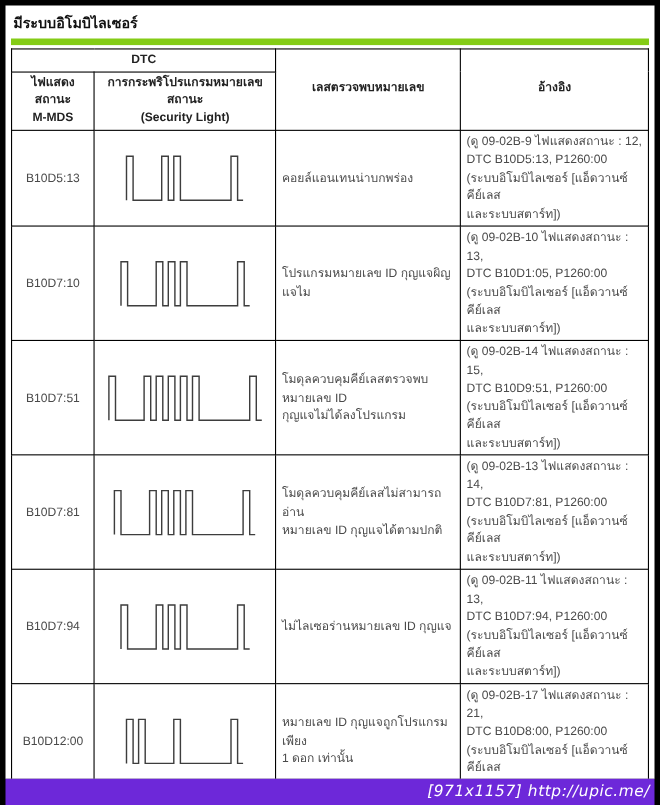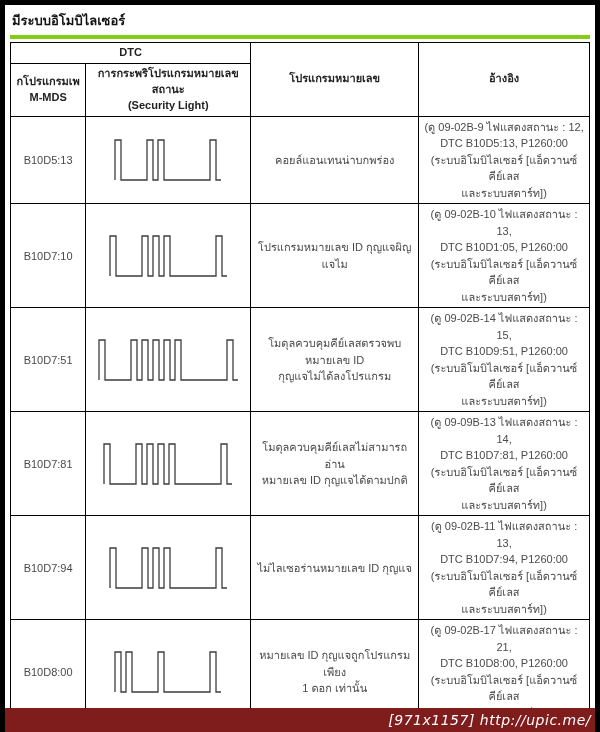--- a/index.html
+++ b/index.html
@@ -14,21 +14,21 @@
     padding:5px 5px 0 5px;
     display:flex; flex-direction:column;
   }
   .page {
     background:#ffffff; flex:1; overflow:hidden;
     padding:3px 5px 0 5px;
   }
   .page-title {
     font-size:13px; font-weight:bold; color:#111;
     padding:2px 2px 4px 2px;
-    border-bottom:4px solid #84cc16;
+    border-bottom:6px solid #84cc16;
     margin-bottom:3px;
   }
   table.dtc-table {
     width:100%; border-collapse:collapse; table-layout:fixed;
   }
   .dtc-table th, .dtc-table td {
     border:1px solid #000000;
     font-size:11px;
     padding:2px 5px;
     box-sizing:border-box;
@@ -41,27 +41,27 @@
   }
   tr.hdr-top th { height:15px; }
   tr.hdr-sub th { height:46px; }
   td.cell-code {
     color:#4a4a4a; vertical-align:middle; text-align:center;
   }
   td.cell-wave {
     vertical-align:middle; text-align:center;
   }
   td.cell-cond, td.cell-ref {
-    color:#4a4a4a; vertical-align:middle; text-align:center;
+    color:#4a4a4a; vertical-align:middle; text-align:left;
     white-space:pre-line; line-height:1.5;
   }
   tr.data-row { height:76px; }
   .wave-holder { display:flex; justify-content:center; align-items:center; }
   .watermark-bar {
-    height:24px; background:#7f1d1d;
+    height:24px; background:#6d28d9;
     display:flex; justify-content:flex-end; align-items:center;
     padding-right:4px;
   }
   .watermark-text {
     color:#ffffff; font-size:14px; font-style:italic;
     font-family:"DejaVu Sans",sans-serif;
     letter-spacing:0.5px;
   }
 </style>
 </head>
@@ -74,25 +74,25 @@
     <table class="dtc-table">
       <colgroup>
         <col style="width:13%">
         <col style="width:28.5%">
         <col style="width:29%">
         <col style="width:29.5%">
       </colgroup>
       <thead>
         <tr class="hdr-top">
           <th colspan="2">DTC</th>
-          <th rowspan="2">โปรแกรมหมายเลข</th>
+          <th rowspan="2">เลสตรวจพบหมายเลข</th>
           <th rowspan="2">อ้างอิง</th>
         </tr>
         <tr class="hdr-sub">
-          <th>กโปรแกรมเพ
+          <th>ไฟแสดงสถานะ
 M-MDS</th>
           <th>การกระพริโปรแกรมหมายเลข
 สถานะ
 (Security Light)</th>
         </tr>
       </thead>
       <tbody>
           <tr class="data-row">
     <td class="cell-code">B10D5:13</td>
     <td class="cell-wave">
@@ -143,42 +143,42 @@
     <td class="cell-code">B10D7:81</td>
     <td class="cell-wave">
       <div class="wave-holder">
                 <svg width="134" height="52" viewBox="0 0 134 52">
                   <path d="M 3 46 L 3 46 L 3 6 L 9 6 L 9 46 L 35 46 L 35 6 L 41 6 L 41 46 L 46 46 L 46 6 L 52 6 L 52 46 L 57 46 L 57 6 L 63 6 L 63 46 L 68 46 L 68 6 L 74 6 L 74 46 L 120 46 L 120 6 L 126 6 L 126 46 L 131 46" fill="none" stroke="#3d3d3d" stroke-width="1.3"></path>
                 </svg>
               </div>
     </td>
     <td class="cell-cond">โมดุลควบคุมคีย์เลสไม่สามารถอ่าน
 หมายเลข ID กุญแจได้ตามปกติ</td>
-    <td class="cell-ref">(ดู 09-09B-13 ไฟแสดงสถานะ : 14,
+    <td class="cell-ref">(ดู 09-02B-13 ไฟแสดงสถานะ : 14,
 DTC B10D7:81, P1260:00
 (ระบบอิโมบิไลเซอร์ [แอ็ดวานซ์คีย์เลส
 และระบบสตาร์ท])</td>
   </tr>
           <tr class="data-row">
     <td class="cell-code">B10D7:94</td>
     <td class="cell-wave">
       <div class="wave-holder">
                 <svg width="123" height="52" viewBox="0 0 123 52">
                   <path d="M 3 46 L 3 46 L 3 6 L 9 6 L 9 46 L 35 46 L 35 6 L 41 6 L 41 46 L 46 46 L 46 6 L 52 6 L 52 46 L 57 46 L 57 6 L 63 6 L 63 46 L 109 46 L 109 6 L 115 6 L 115 46 L 120 46" fill="none" stroke="#3d3d3d" stroke-width="1.3"></path>
                 </svg>
               </div>
     </td>
     <td class="cell-cond">ไม่ไลเซอร่านหมายเลข ID กุญแจ</td>
     <td class="cell-ref">(ดู 09-02B-11 ไฟแสดงสถานะ : 13,
 DTC B10D7:94, P1260:00
 (ระบบอิโมบิไลเซอร์ [แอ็ดวานซ์คีย์เลส
 และระบบสตาร์ท])</td>
   </tr>
           <tr class="data-row">
-    <td class="cell-code">B10D8:00</td>
+    <td class="cell-code">B10D12:00</td>
     <td class="cell-wave">
       <div class="wave-holder">
                 <svg width="112" height="52" viewBox="0 0 112 52">
                   <path d="M 3 46 L 3 46 L 3 6 L 9 6 L 9 46 L 14 46 L 14 6 L 20 6 L 20 46 L 46 46 L 46 6 L 52 6 L 52 46 L 98 46 L 98 6 L 104 6 L 104 46 L 109 46" fill="none" stroke="#3d3d3d" stroke-width="1.3"></path>
                 </svg>
               </div>
     </td>
     <td class="cell-cond">หมายเลข ID กุญแจถูกโปรแกรมเพียง
 1 ดอก เท่านั้น</td>
     <td class="cell-ref">(ดู 09-02B-17 ไฟแสดงสถานะ : 21,

